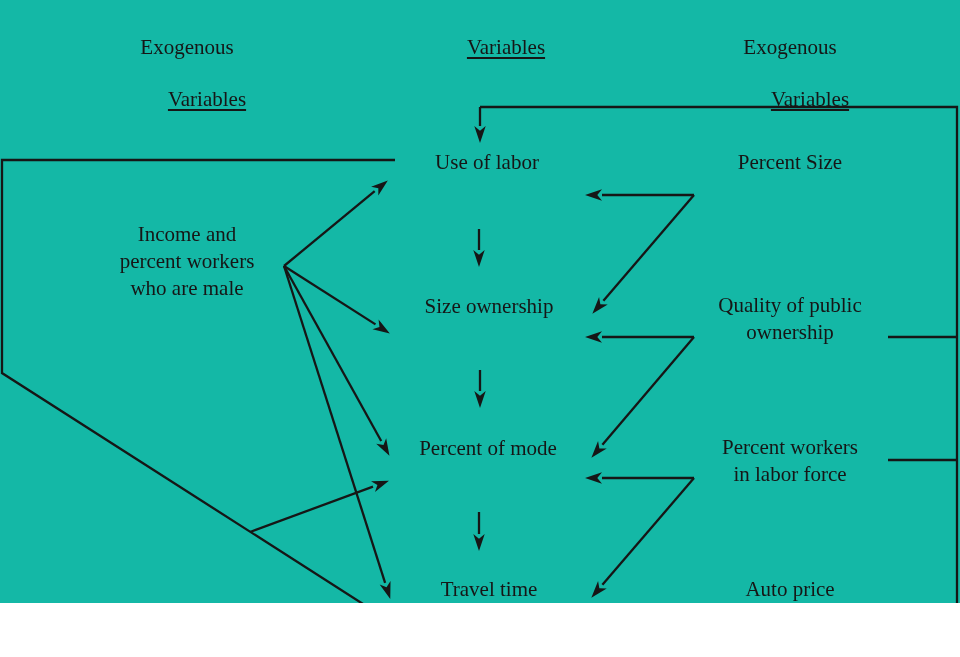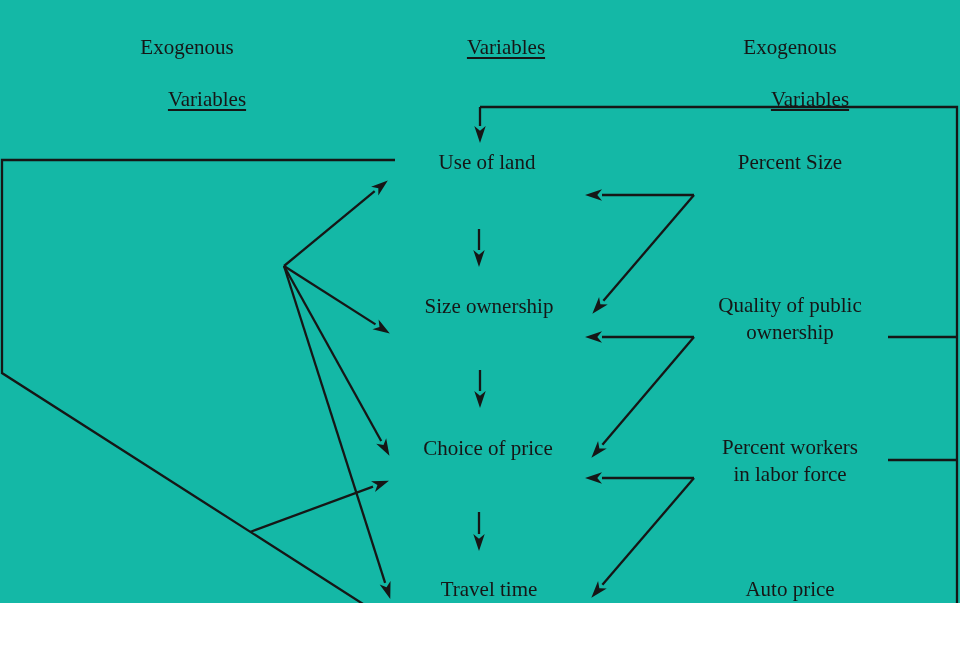--- a/index.html
+++ b/index.html
@@ -65,24 +65,27 @@
     <div class="u">Variables</div>
   </div>
   <div class="lbl hdr" style="left:486px;top:8px">
     <div class="u">Variables</div>
   </div>
   <div class="lbl hdr" style="left:790px;top:8px">
     <div>Exogenous</div>
     <div class="u">Variables</div>
   </div>
 
+  <div class="lbl lh27" style="left:187px;top:221px">Income and
+percent workers
+who are male</div>
 
-  <div class="lbl" style="left:487px;top:150px">Use of land</div>
+  <div class="lbl" style="left:487px;top:150px">Use of labor</div>
   <div class="lbl" style="left:489px;top:294px">Size ownership</div>
-  <div class="lbl" style="left:488px;top:436px">Choice of price</div>
+  <div class="lbl" style="left:488px;top:436px">Percent of mode</div>
   <div class="lbl" style="left:489px;top:577px">Travel time</div>
 
   <div class="lbl" style="left:790px;top:150px">Percent Size</div>
   <div class="lbl lh27" style="left:790px;top:292px">Quality of public
 ownership</div>
   <div class="lbl lh27" style="left:790px;top:434px">Percent workers
 in labor force</div>
   <div class="lbl" style="left:790px;top:577px">Auto price</div>
 
 </div>

